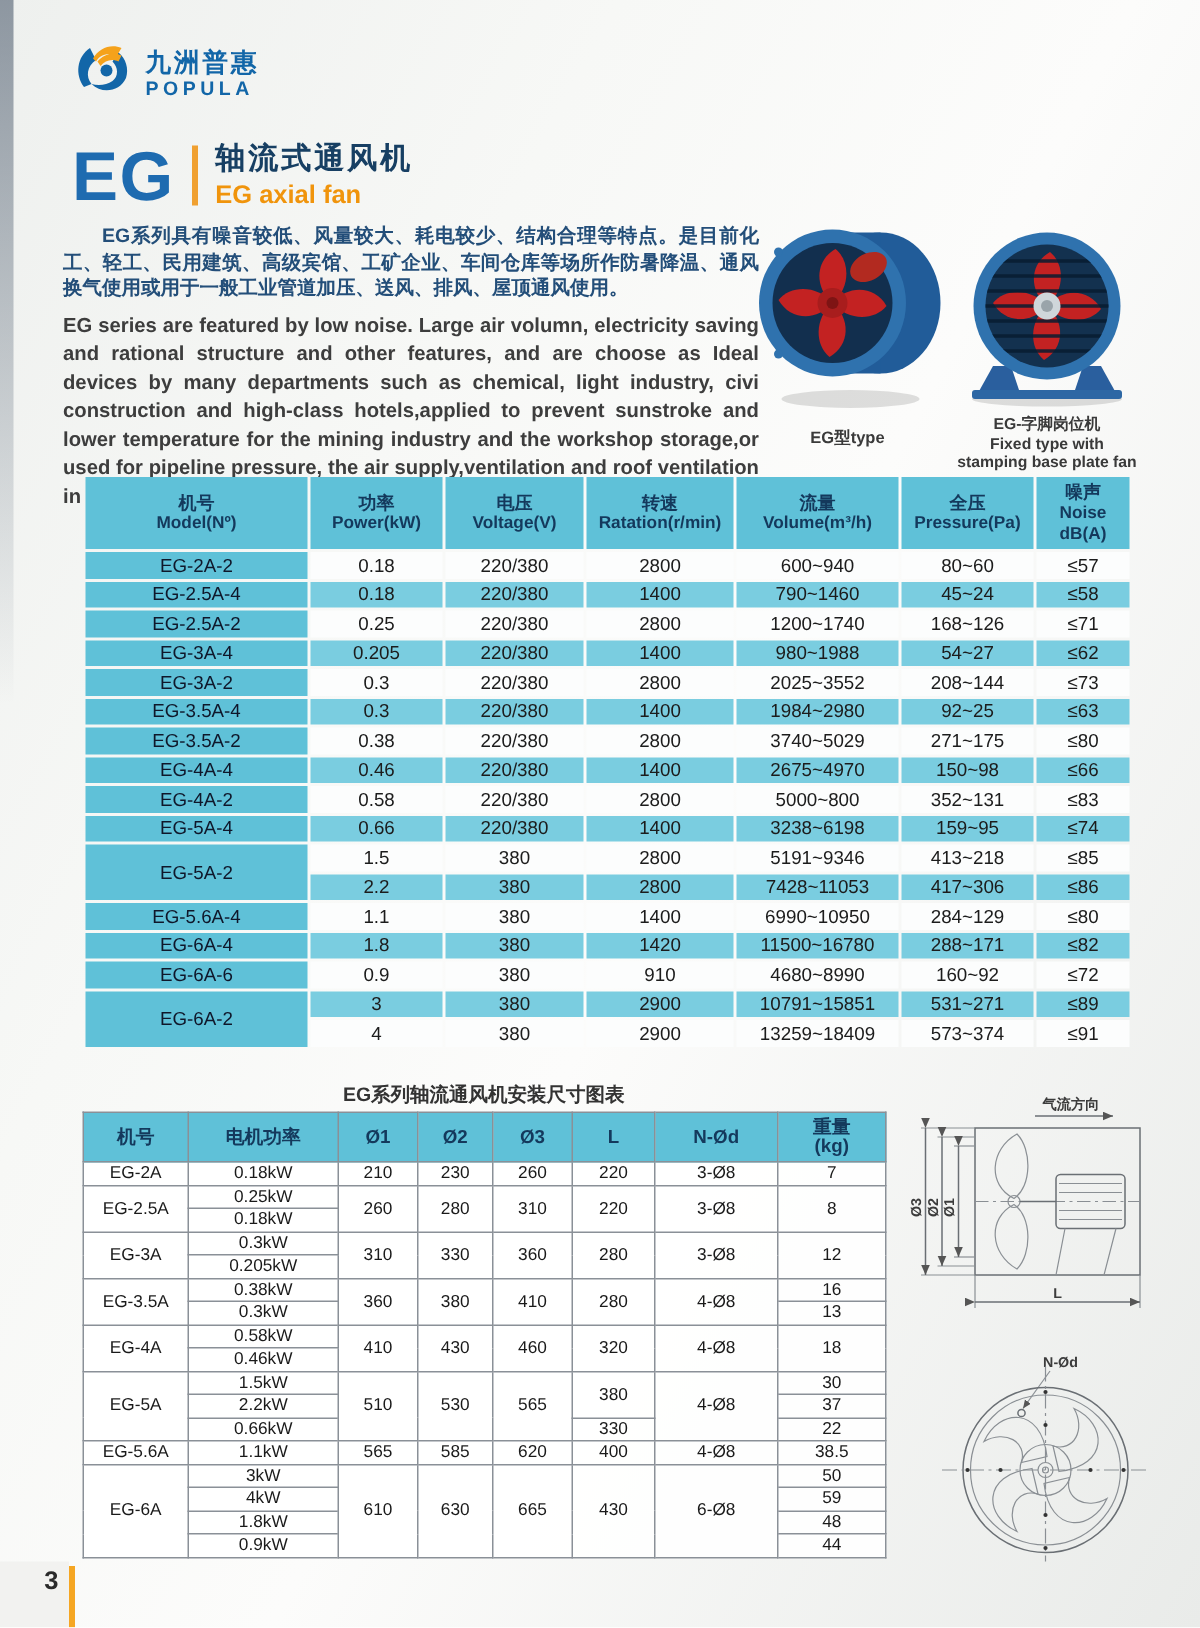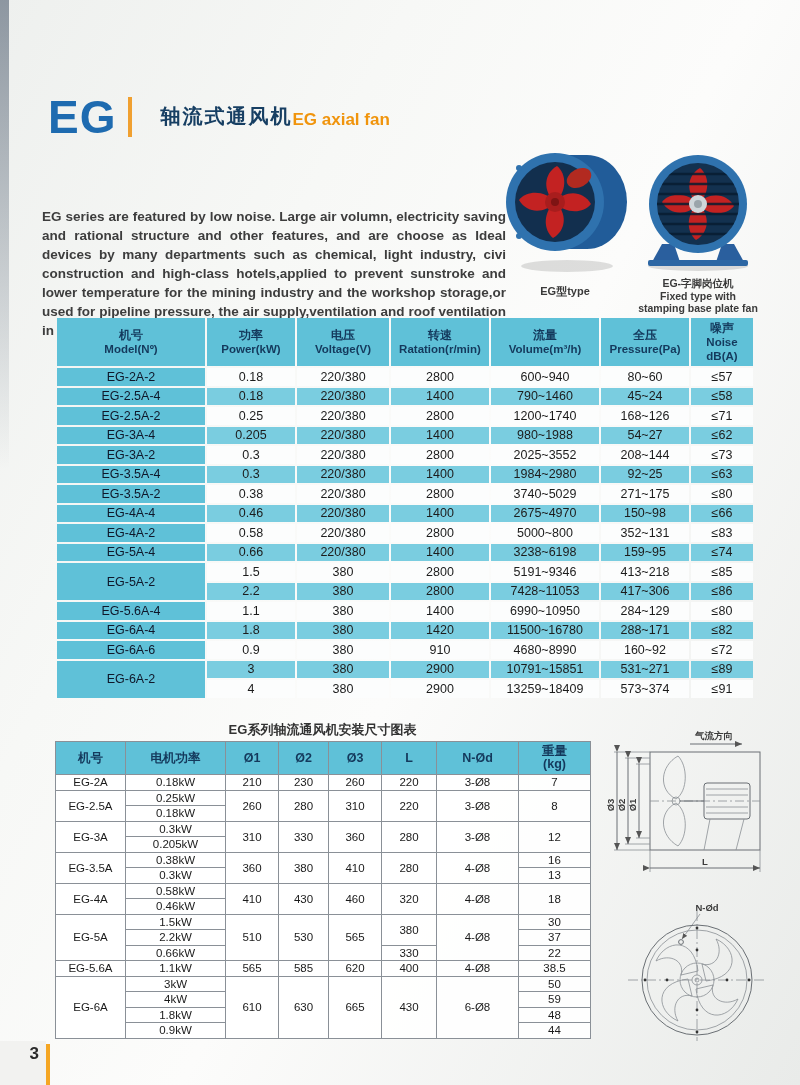--- a/index.html
+++ b/index.html
@@ -12,21 +12,21 @@
   
   .logo{position:absolute;left:48px;top:26px;display:flex;align-items:center;gap:7px;}
   .logo-text{display:flex;flex-direction:column;line-height:1;}
   .logo-cn{font-size:17px;font-weight:bold;color:#1266a8;letter-spacing:2px;}
   .logo-en{font-size:13px;font-weight:bold;color:#1266a8;letter-spacing:3px;margin-top:2px;}
 
   
   .titleblock{position:absolute;left:48px;top:94px;display:flex;align-items:center;justify-content:center;}
   .series{font-size:46px;font-weight:bold;color:#1e6bb0;line-height:1;letter-spacing:1px;}
   .tdivider{width:4px;height:40px;background:#f0a030;margin:0 11px 0 12px;}
-  .tcol{display:flex;flex-direction:row;line-height:1;margin-left:17px;}
+  .tcol{display:flex;flex-direction:column;line-height:1;}
   .title-cn{font-size:20px;font-weight:bold;color:#173f63;letter-spacing:2px;}
   .title-en{font-size:17px;font-weight:bold;color:#f0940c;margin-top:5px;}
 
   
   .intro-cn{position:absolute;left:42px;top:148px;width:464px;font-size:13px;font-weight:bold;
             color:#234e79;line-height:17.5px;text-align:justify;text-indent:2em;}
   .intro-en{position:absolute;left:42px;top:207px;width:464px;font-size:13.5px;font-weight:bold;
             color:#3d3d3d;line-height:19px;text-align:justify;}
 
   
@@ -75,30 +75,46 @@
   .orangebar{position:absolute;left:46px;bottom:0;width:4px;height:41px;background:#f5a623;}
   .website{position:absolute;right:38px;top:9px;font-size:16px;font-weight:bold;
            color:#1a85c8;text-decoration:none;}
 </style>
 </head>
 <body>
 
 <div class="page">
   <div class="edge-shadow"></div>
 
+  <div class="logo">
+    <span>
+      <svg width="42" height="40" viewBox="0 0 42 40">
+        <path d="M8,32 C2,24 3,12 12,6 L16,14 C10,18 9,25 13,30 Z" fill="#1266a8"></path>
+        <path d="M13,30 C20,37 32,35 36,26 C38,20 36,13 31,9 L27,15 C31,19 31,25 27,28 C23,31 17,31 13,30 Z" fill="#1266a8"></path>
+        <path d="M14,13 C18,6 26,3 33,6 L30,11 C25,9 19,10 16,15 Z" fill="#f5a21b"></path>
+        <path d="M17,15 C21,10 28,8 33,11 L31,15 C27,13 22,14 19,18 Z" fill="#f5a21b"></path>
+        <circle cx="23" cy="21" r="4" fill="#1266a8"></circle>
+      </svg>
+    </span>
+    <span class="logo-text">
+      <span class="logo-cn">九洲普惠</span>
+      <span class="logo-en">POPULA</span>
+    </span>
+  </div>
 
   <div class="titleblock">
     <span class="series">EG</span>
     <span class="tdivider"></span>
     <span class="tcol">
       <span class="title-cn">轴流式通风机</span>
       <span class="title-en">EG axial fan</span>
     </span>
   </div>
 
+  <div class="intro-cn">EG系列具有噪音较低、风量较大、耗电较少、结构合理等特点。是目前化工、轻工、民用建筑、高级宾馆、工矿企业、车间仓库等场所作防暑降温、通风换气使用或用于一般工业管道加压、送风、排风、屋顶通风使用。</div>
   <div class="intro-en">EG series are featured by low noise. Large air volumn, electricity saving and rational structure and other features, and are choose as Ideal devices by many departments such as chemical, light industry, civi construction and high-class hotels,applied to prevent sunstroke and lower temperature for the mining industry and the workshop storage,or used for pipeline pressure, the air supply,ventilation and roof ventilation in general industry.</div>
 
   <div class="fan1">
     <svg width="125" height="130" viewBox="0 0 125 130">
       <ellipse cx="62" cy="122" rx="46" ry="6" fill="rgba(0,0,0,.12)"></ellipse>
       <ellipse cx="82" cy="58" rx="40" ry="47" fill="#215c99"></ellipse>
       <rect x="50" y="11" width="32" height="94" fill="#215c99"></rect>
       <circle cx="50" cy="58" r="49" fill="#2f72ae"></circle>
       <circle cx="50" cy="58" r="40" fill="#122f4e"></circle>
       <ellipse cx="74" cy="34" rx="13" ry="9" fill="#b22a20" transform="rotate(-28 74 34)"></ellipse>

